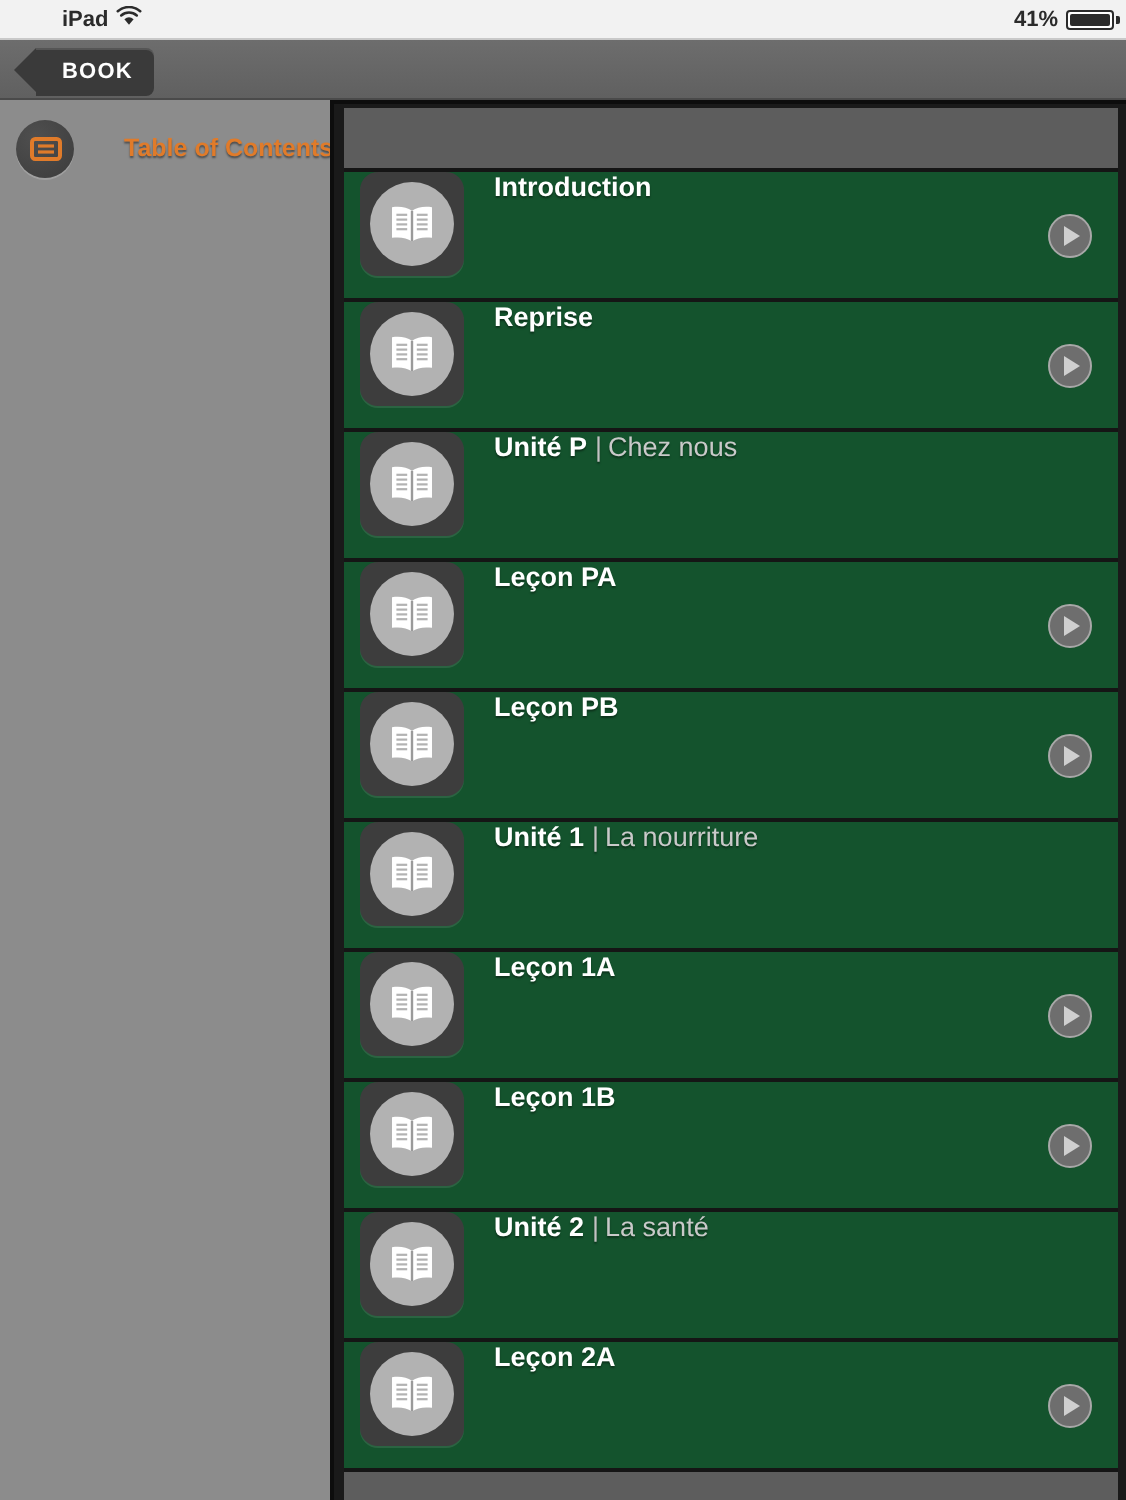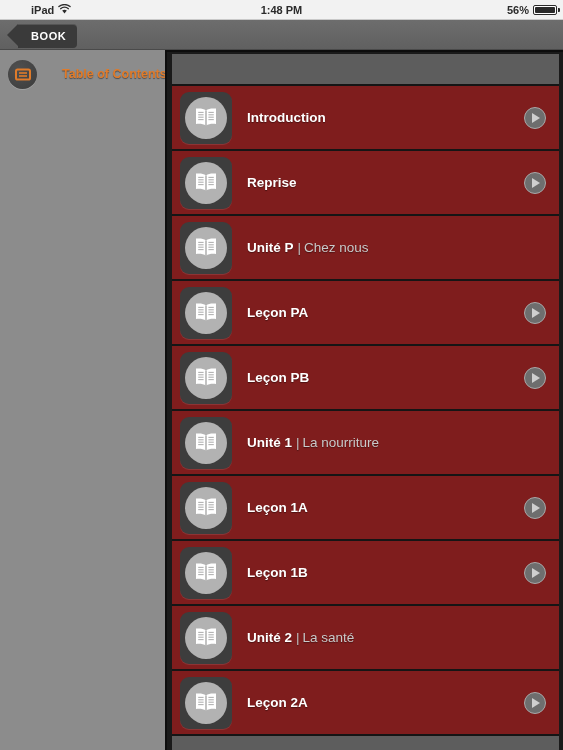--- a/index.html
+++ b/index.html
@@ -165,24 +165,23 @@
   .list-header {
     height: 32px;
     background: #5d5d5d;
     border-bottom: 2px solid #151515;
   }
   .rows { position: relative; }
 
   .row {
     position: relative;
     height: 65px;
-    background: #7f1d1d;
+    background: #14532d;
     border-bottom: 2px solid #151515;
     display: flex;
-    align-items: center;
     padding-left: 8px;
     cursor: pointer;
   }
   .thumb {
     width: 52px; height: 52px;
     border-radius: 9px;
     background: #3d3d3d;
     display: flex; align-items: center; justify-content: center;
     flex: 0 0 auto;
     box-shadow: 0 1px 0 rgba(255,255,255,0.1);
@@ -241,23 +240,22 @@
   <div class="sb-left">
     <span>iPad</span>
     <span class="wifi-icon">
       <svg width="13" height="10" viewBox="0 0 13 10">
         <path d="M6.5 9.4 L4.2 6.6 a3.6 3.6 0 0 1 4.6 0 Z" fill="#2b2b2b"></path>
         <path d="M2.6 4.7 a6 6 0 0 1 7.8 0" stroke="#2b2b2b" stroke-width="1.3" fill="none" stroke-linecap="round"></path>
         <path d="M0.9 2.6 a8.6 8.6 0 0 1 11.2 0" stroke="#2b2b2b" stroke-width="1.3" fill="none" stroke-linecap="round"></path>
       </svg>
     </span>
   </div>
-  <div class="sb-center">1:48 PM</div>
   <div class="sb-right">
-    <span>56%</span>
+    <span>41%</span>
     <span class="battery">
       <span class="battery-fill"></span>
     </span>
   </div>
 </div>
 
 <div class="toolbar">
   <div class="back-button">BOOK</div>
 </div>
 

